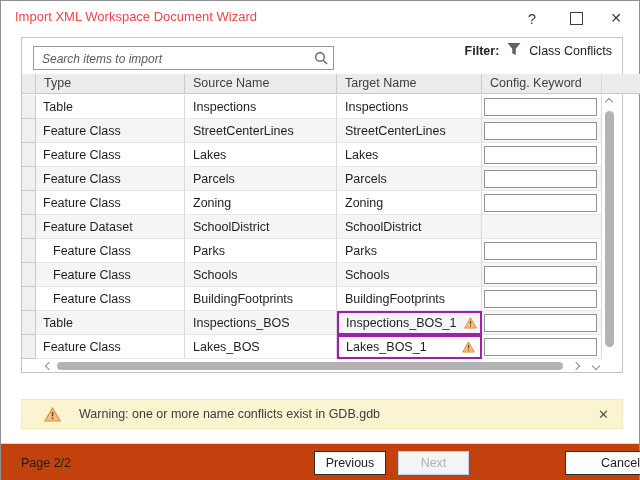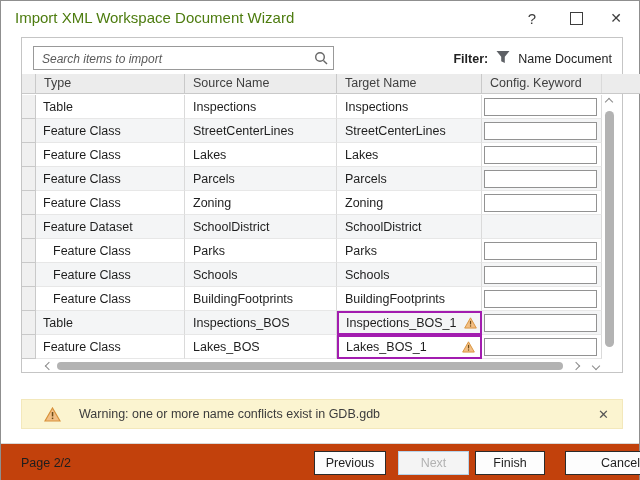--- a/index.html
+++ b/index.html
@@ -1,36 +1,36 @@
 <!DOCTYPE html>
 <html><head>
 <meta charset="utf-8">
 <style>
   html,body{margin:0;padding:0;width:640px;height:480px;overflow:hidden;
     font-family:"Liberation Sans","DejaVu Sans",sans-serif;}
   .window{position:absolute;inset:0;background:#fff;border:1px solid #8f8f8f;box-sizing:border-box;}
   
   .titlebar{position:absolute;left:0;top:0;right:0;height:36px;background:#fff;}
-  .title{position:absolute;left:14px;top:8px;font-size:15px;color:#4d7c0f;white-space:nowrap;}
+  .title{position:absolute;left:14px;top:8px;font-size:13px;color:#ef4444;white-space:nowrap;}
   .winctl{position:absolute;top:0;width:34px;height:34px;display:flex;align-items:center;justify-content:center;
     color:#3d3d3d;font-size:15px;cursor:default;}
   .ctl-help{right:90px;}
   .ctl-max{right:46px;}
   .ctl-close{right:6px;font-size:14px;}
   .maxbox{width:11px;height:11px;border:1px solid #3d3d3d;display:inline-block;}
   
   .panel{position:absolute;left:20px;top:36px;width:602px;height:336px;background:#fff;
     border:1px solid #c5c5c5;box-sizing:border-box;}
   .searchbox{position:absolute;left:11px;top:8px;width:301px;height:24px;border:1px solid #999;
     box-sizing:border-box;background:#fff;}
   .searchbox input{position:absolute;left:6px;top:1px;width:268px;height:20px;border:none;outline:none;
     font-family:inherit;font-size:12px;font-style:italic;color:#444;background:transparent;}
   .searchbox input::placeholder{color:#595959;font-style:italic;opacity:1;}
   .search-ic{position:absolute;right:5px;top:4px;}
-  .filterbar{position:absolute;right:10px;top:12px;display:flex;align-items:center;gap:7px;font-size:12.5px;color:#222;}
+  .filterbar{position:absolute;right:10px;top:4px;display:flex;align-items:center;gap:7px;font-size:12.5px;color:#222;}
   .filterbar b{font-weight:bold;}
   
   .ghead{position:absolute;left:0;top:36px;width:628px;height:20px;display:flex;background:#ececec;
     border-bottom:1px solid #c9c9c9;box-sizing:border-box;font-size:12.5px;color:#3f3f3f;}
   .hcell{box-sizing:border-box;border-right:1px solid #c9c9c9;padding:2px 0 0 8px;overflow:hidden;white-space:nowrap;}
   .gbody{position:absolute;left:0;top:57px;width:580px;}
   .row{display:flex;height:24px;background:#fff;font-size:12.5px;color:#1e1e1e;}
   .row.alt{background:#f4f5f6;}
   .cell{box-sizing:border-box;border-right:1px solid #dadada;border-bottom:1px solid #e7e7e7;
     overflow:hidden;white-space:nowrap;display:flex;align-items:center;}
@@ -103,21 +103,21 @@
       </span>
     </div>
 
     <div class="filterbar">
       <b>Filter:</b>
       <span>
         <svg width="16" height="14" viewBox="0 0 16 14">
           <path d="M1.5 1 H14.5 L9.8 6.8 V13 L6.2 11.2 V6.8 Z" fill="#5e6166"></path>
         </svg>
       </span>
-      <span>Name Document</span>
+      <span>Class Conflicts</span>
     </div>
 
     <div class="ghead">
       <div class="hcell" style="width:14px;padding:0;"></div>
       <div class="hcell" style="width:149px;">Type</div>
       <div class="hcell" style="width:152px;">Source Name</div>
       <div class="hcell" style="width:145px;">Target Name</div>
       <div class="hcell" style="width:120px;border-right:1px solid #dadada;">Config. Keyword</div>
     </div>
 
@@ -269,17 +269,16 @@
       </svg>
     </span>
     <span class="b-txt">Warning: one or more name conflicts exist in GDB.gdb</span>
     <span class="b-close">✕</span>
   </div>
 
   <div class="footer">
     <div class="pageinfo">Page 2/2</div>
     <button class="btn b-prev">Previous</button>
     <button class="btn b-next disabled" disabled="">Next</button>
-    <button class="btn b-finish">Finish</button>
     <button class="btn b-cancel">Cancel</button>
   </div>
 
 </div>
 
 </body></html>

